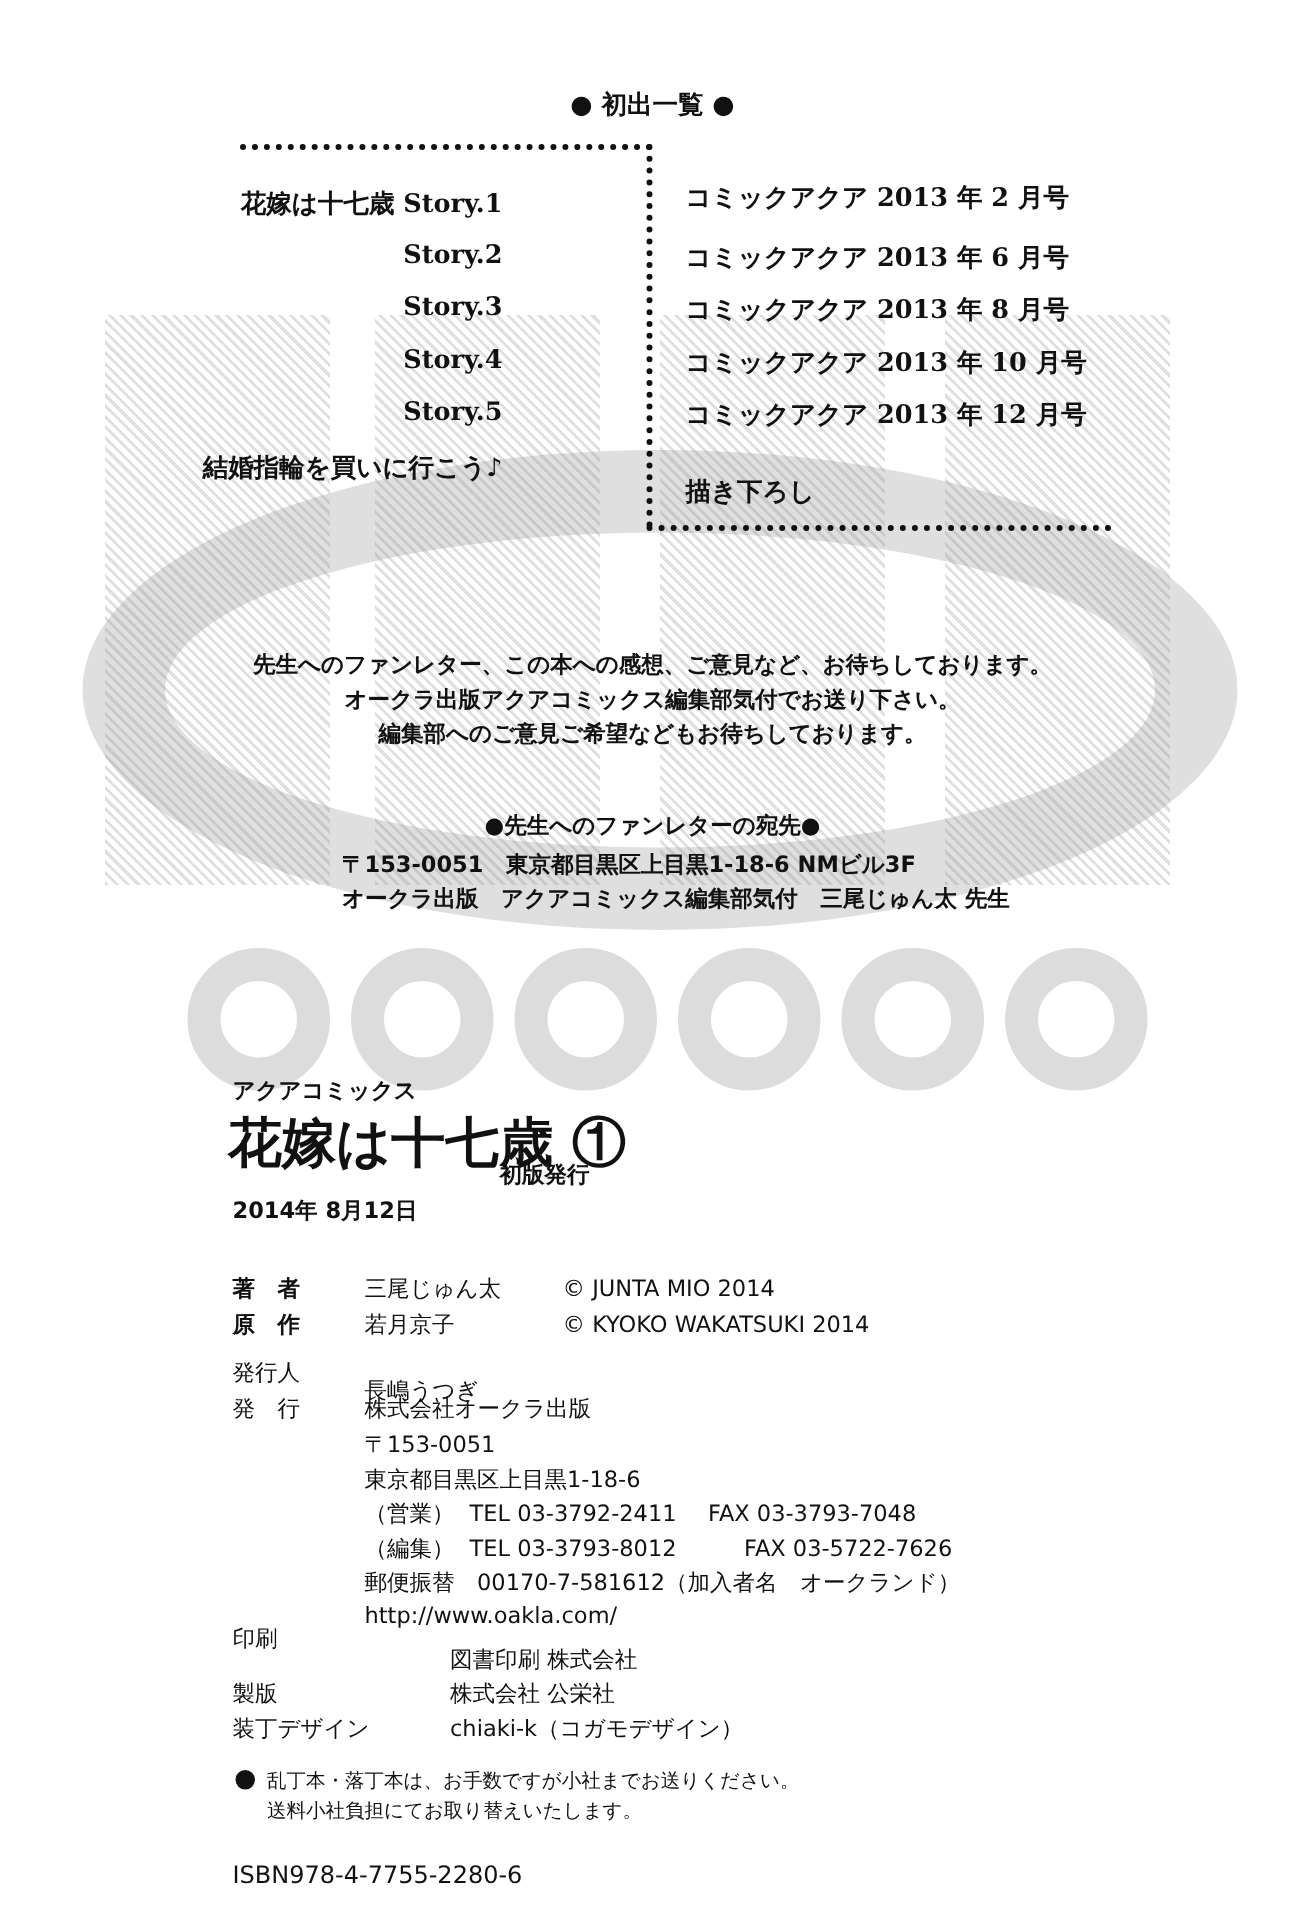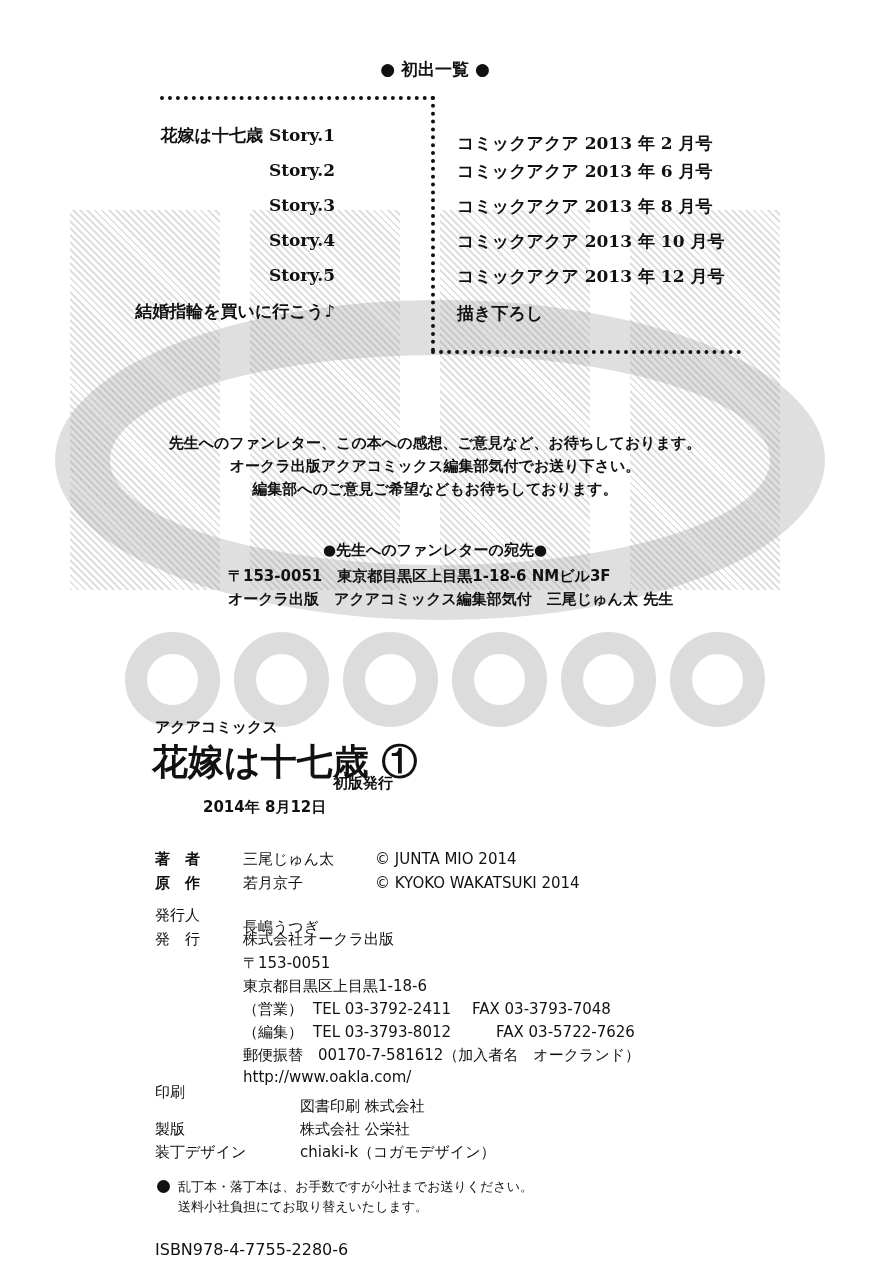--- a/index.html
+++ b/index.html
@@ -45,48 +45,48 @@
   <span></span>
 </div>
 
 <div class="abs heading" style="left:0; width:870px; text-align:center; top:58px;">● 初出一覧 ●</div>
 
 <div class="dots-h" style="left:160px; width:275px; top:96px;"></div>
 <div class="dots-v" style="left:431px; top:96px; height:256px;"></div>
 <div class="dots-h" style="left:431px; width:310px; top:350px;"></div>
 
 <div class="toc-row toc-left" style="top:124px;">花嫁は十七歳 Story.1</div>
-<div class="toc-row toc-right" style="top:132px;">コミックアクア 2013 年 2 月号</div>
+<div class="toc-row toc-right" style="top:120px;">コミックアクア 2013 年 2 月号</div>
 
 <div class="toc-row toc-left" style="top:160px;">Story.2</div>
 <div class="toc-row toc-right" style="top:160px;">コミックアクア 2013 年 6 月号</div>
 
 <div class="toc-row toc-left" style="top:195px;">Story.3</div>
 <div class="toc-row toc-right" style="top:195px;">コミックアクア 2013 年 8 月号</div>
 
 <div class="toc-row toc-left" style="top:230px;">Story.4</div>
 <div class="toc-row toc-right" style="top:230px;">コミックアクア 2013 年 10 月号</div>
 
 <div class="toc-row toc-left" style="top:265px;">Story.5</div>
 <div class="toc-row toc-right" style="top:265px;">コミックアクア 2013 年 12 月号</div>
 
 <div class="toc-row toc-left" style="top:300px;">結婚指輪を買いに行こう♪</div>
-<div class="toc-row toc-right" style="top:302px;text-align:right;">描き下ろし</div>
+<div class="toc-row toc-right" style="top:316px;text-align:right;">描き下ろし</div>
 
 <div class="center-text" style="top:434px;">先生へのファンレター、この本への感想、ご意見など、お待ちしております。</div>
 <div class="center-text" style="top:457px;">オークラ出版アクアコミックス編集部気付でお送り下さい。</div>
 <div class="center-text" style="top:480px;">編集部へのご意見ご希望などもお待ちしております。</div>
 
 <div class="center-text" style="top:541px;">●先生へのファンレターの宛先●</div>
 <div class="label bold" style="left:228px; top:567px;">〒153-0051　東京都目黒区上目黒1-18-6 NMビル3F</div>
 <div class="label bold" style="left:228px; top:590px;">オークラ出版　アクアコミックス編集部気付　三尾じゅん太 先生</div>
 
 <div class="label bold" style="left:155px; top:718px; font-size:15px;">アクアコミックス</div>
 <div class="abs bold" style="left:152px; top:738px; font-size:36px; font-family:'DejaVu Serif', serif; white-space:nowrap;">花嫁は十七歳 ①</div>
-<div class="label bold" style="left:155px; top:798px;margin-left:48px;">2014年 8月12日</div>
+<div class="label bold" style="left:155px; top:798px;">2014年 8月12日</div>
 <div class="label bold" style="left:333px; top:774px;">初版発行</div>
 
 <div class="label bold" style="left:155px; top:850px;">著　者</div>
 <div class="label" style="left:243px; top:850px;">三尾じゅん太</div>
 <div class="label" style="left:375px; top:850px;">© JUNTA MIO  2014</div>
 
 <div class="label bold" style="left:155px; top:874px;">原　作</div>
 <div class="label" style="left:243px; top:874px;">若月京子</div>
 <div class="label" style="left:375px; top:874px;">© KYOKO WAKATSUKI  2014</div>
 

